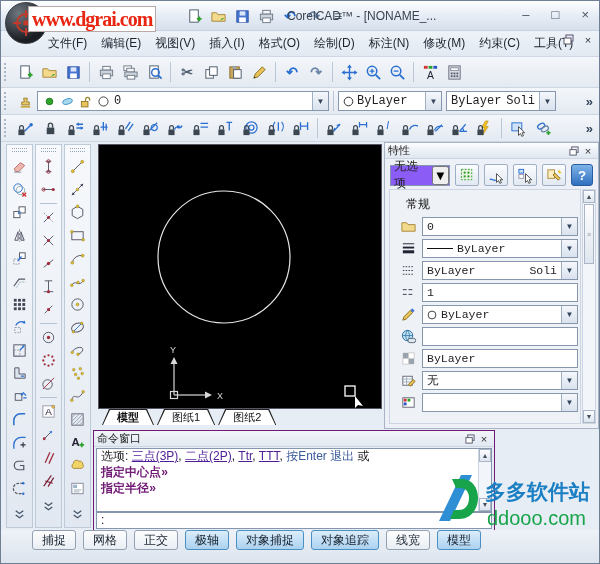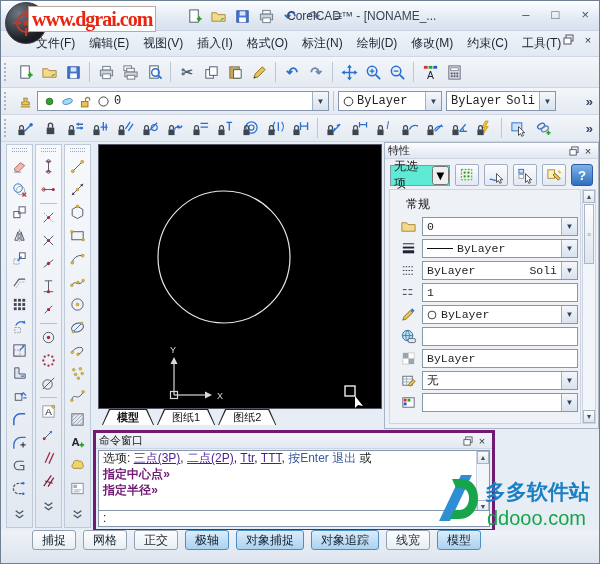--- a/index.html
+++ b/index.html
@@ -20,21 +20,21 @@
   .win-title{ position:absolute; left:286px; top:8px; font-size:12px; color:#3a4350; white-space:nowrap; }
   .winbtns{ position:absolute; right:10px; top:6px; display:flex; gap:22px; color:#4a5563;
     font-size:13px; line-height:14px; }
   .winbtn{ background:none; border:0; font-size:13px; color:#4a5563; cursor:default; }
   .wm-top{ position:absolute; left:27px; top:5px; z-index:40; background:#fff; border:1px solid #b9a8a8;
     padding:0 3px; font:bold 20px/24px "Liberation Serif","DejaVu Serif",serif; color:#e82611;
     letter-spacing:-1px; }
 
   
   .menubar{ position:absolute; left:0; top:30px; right:0; height:26px; display:flex;
-    align-items:center; padding-left:28px; background:linear-gradient(#eef3f9,#e2e9f2);
+    align-items:center; padding-left:40px; background:linear-gradient(#eef3f9,#e2e9f2);
     border-bottom:1px solid #cdd6e2; }
   .menu-item{ padding:4px 7px; font-size:12px; color:#1d242e; white-space:nowrap; }
   .menu-minibtns{ position:absolute; right:4px; top:32px; display:flex; gap:6px; align-items:center; z-index:5; }
 
   
   .tb{ position:absolute; left:0; right:0; display:flex; align-items:center;
     background:linear-gradient(#f3f6fa,#e4eaf2); border-bottom:1px solid #cdd6e2; }
   .tb1{ top:56px; height:31px; } .tb2{ top:87px; height:27px; } .tb3{ top:114px; height:27px; }
   .grip{ width:5px; height:18px; margin:0 4px 0 3px; border-left:2px dotted #aab6c6; }
   .tbtn{ width:24px; height:24px; display:flex; align-items:center; justify-content:center;
@@ -75,21 +75,21 @@
 
   
   .props{ position:absolute; left:383px; top:141px; width:215px; height:287px;
     background:#edf1f7; border:1px solid #a8b4c4; }
   .panel-hdr{ height:16px; display:flex; align-items:center; padding:0 3px;
     background:linear-gradient(#fbfcfe,#dfe7f1); border-bottom:1px solid #ccd5e1; font-size:11px; }
   .panel-hdr .ph-title{ flex:1; }
   .mini{ width:14px; height:13px; display:flex; align-items:center; justify-content:center;
     background:none; border:0; font-size:11px; color:#333; }
   .ptoolbar{ display:flex; align-items:center; gap:5px; padding:5px 4px 4px 5px; }
-  .pdrop{ display:flex; align-items:center; height:21px; background:#5eead4; border:1px solid #8596ad; width:60px;justify-content:flex-end; }
+  .pdrop{ display:flex; align-items:center; height:21px; background:#8b5cf6; border:1px solid #8596ad; width:60px;justify-content:flex-end; }
   .pdrop span{ flex:1; padding:0 3px; font-size:12px; }
   .pbtn{ width:24px; height:22px; display:flex; align-items:center; justify-content:center;
     background:linear-gradient(#fbfcfe,#e2e9f2); border:1px solid #9fb0c4; border-radius:2px; }
   .help-btn{ color:#fff; background:linear-gradient(#7db3e8,#2f6fbe); font-weight:bold;
     border:1px solid #2a5d9e; border-radius:3px; width:22px; }
   .pcontent{ position:absolute; left:4px; right:17px; top:46px; bottom:4px;
     background:#eef2f7; border:1px solid #ccd5e1; overflow:hidden; padding:2px 0 10px 4px; }
   .pgroup-label{ font-size:12px; color:#111; padding:4px 0 3px 12px; }
   .prow{ display:flex; align-items:center; gap:4px; margin:1px 2px 3px 4px; }
   .prow .ic{ width:20px; }
@@ -103,21 +103,21 @@
     background:#f2f5f9; border:1px solid #ccd5e1; display:flex; flex-direction:column; }
   .varrow{ height:13px; background:linear-gradient(#fbfcfe,#dde5ef); border:1px solid #aab6c6;
     font-size:7px; color:#44505e; display:flex; align-items:center; justify-content:center; padding:0; }
   .vthumb{ height:60px; margin:1px; background:linear-gradient(#fdfdfe,#dfe6ef);
     border:1px solid #aab6c6; display:flex; align-items:center; justify-content:center;
     font-size:7px; color:#8a96a6; letter-spacing:0; }
   .vtrack{ flex:1; }
 
   
   .cmdwin{ position:absolute; left:92px; top:429px; width:402px; height:102px;
-    background:#e7edf4; border:3px solid #701a75; }
+    background:#e7edf4; border:1px solid #701a75; }
   .cmd-history{ position:absolute; left:2px; right:2px; top:17px; height:64px; background:#fff;
     border:1px solid #8596ad; padding:0 4px; overflow:hidden; }
   .cmd-line{ font-size:12px; line-height:15.5px; white-space:nowrap; }
   .cmd-line .link{ color:#4c1d95; text-decoration:underline; }
   .cmd-line .em{ color:#3a5a9a; }
   .cmd-line .bold{ font-weight:bold; color:#701a75;font-family:Liberation Mono, monospace; }
   .cmd-hscroll{ position:absolute; right:3px; top:18px; width:13px; height:62px;
     background:#f2f5f9; border-left:1px solid #ccd5e1; display:flex; flex-direction:column; }
   .cmd-input{ position:absolute; left:2px; right:2px; bottom:2px; height:17px; background:#fff;
     border:1px solid #8596ad; font-size:12px; padding:0 4px; line-height:15px; color:#222; }
@@ -204,22 +204,22 @@
     </svg>
   </div>
   <div class="wm-top">www.dgrai.com</div>
 
   <div class="menubar" id="menubar">
       <span class="menu-item">文件(F)</span>
       <span class="menu-item">编辑(E)</span>
       <span class="menu-item">视图(V)</span>
       <span class="menu-item">插入(I)</span>
       <span class="menu-item">格式(O)</span>
+      <span class="menu-item">绘制(D)</span>
       <span class="menu-item">标注(N)</span>
-      <span class="menu-item">绘制(D)</span>
       <span class="menu-item">修改(M)</span>
       <span class="menu-item">约束(C)</span>
       <span class="menu-item">工具(T)</span>
     </div>
   <div class="menu-minibtns">
     <button class="mini">
       <svg width="11" height="11" viewBox="0 0 11 11">
           <rect x="3" y="1" width="7" height="6" fill="#eef" stroke="#556"></rect>
           <rect x="1" y="4" width="7" height="6" fill="#fff" stroke="#556"></rect>
         </svg>

